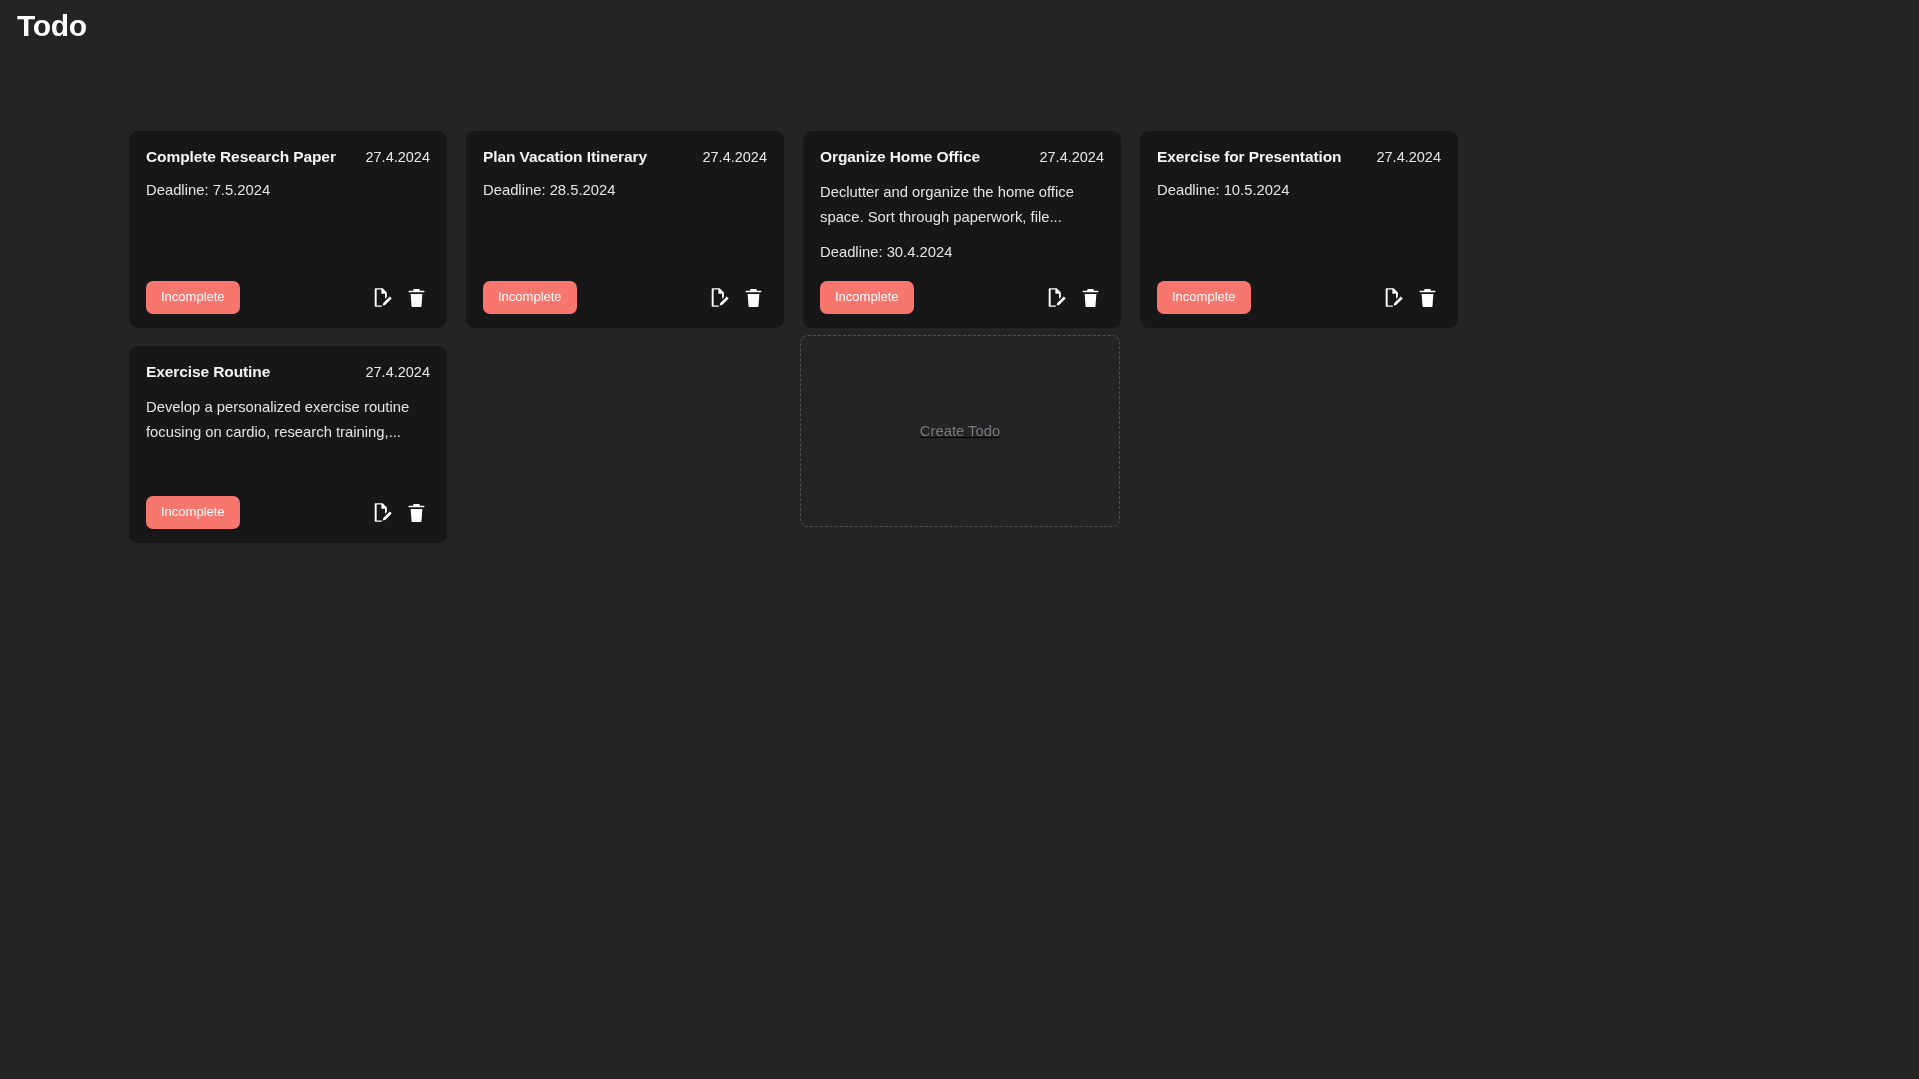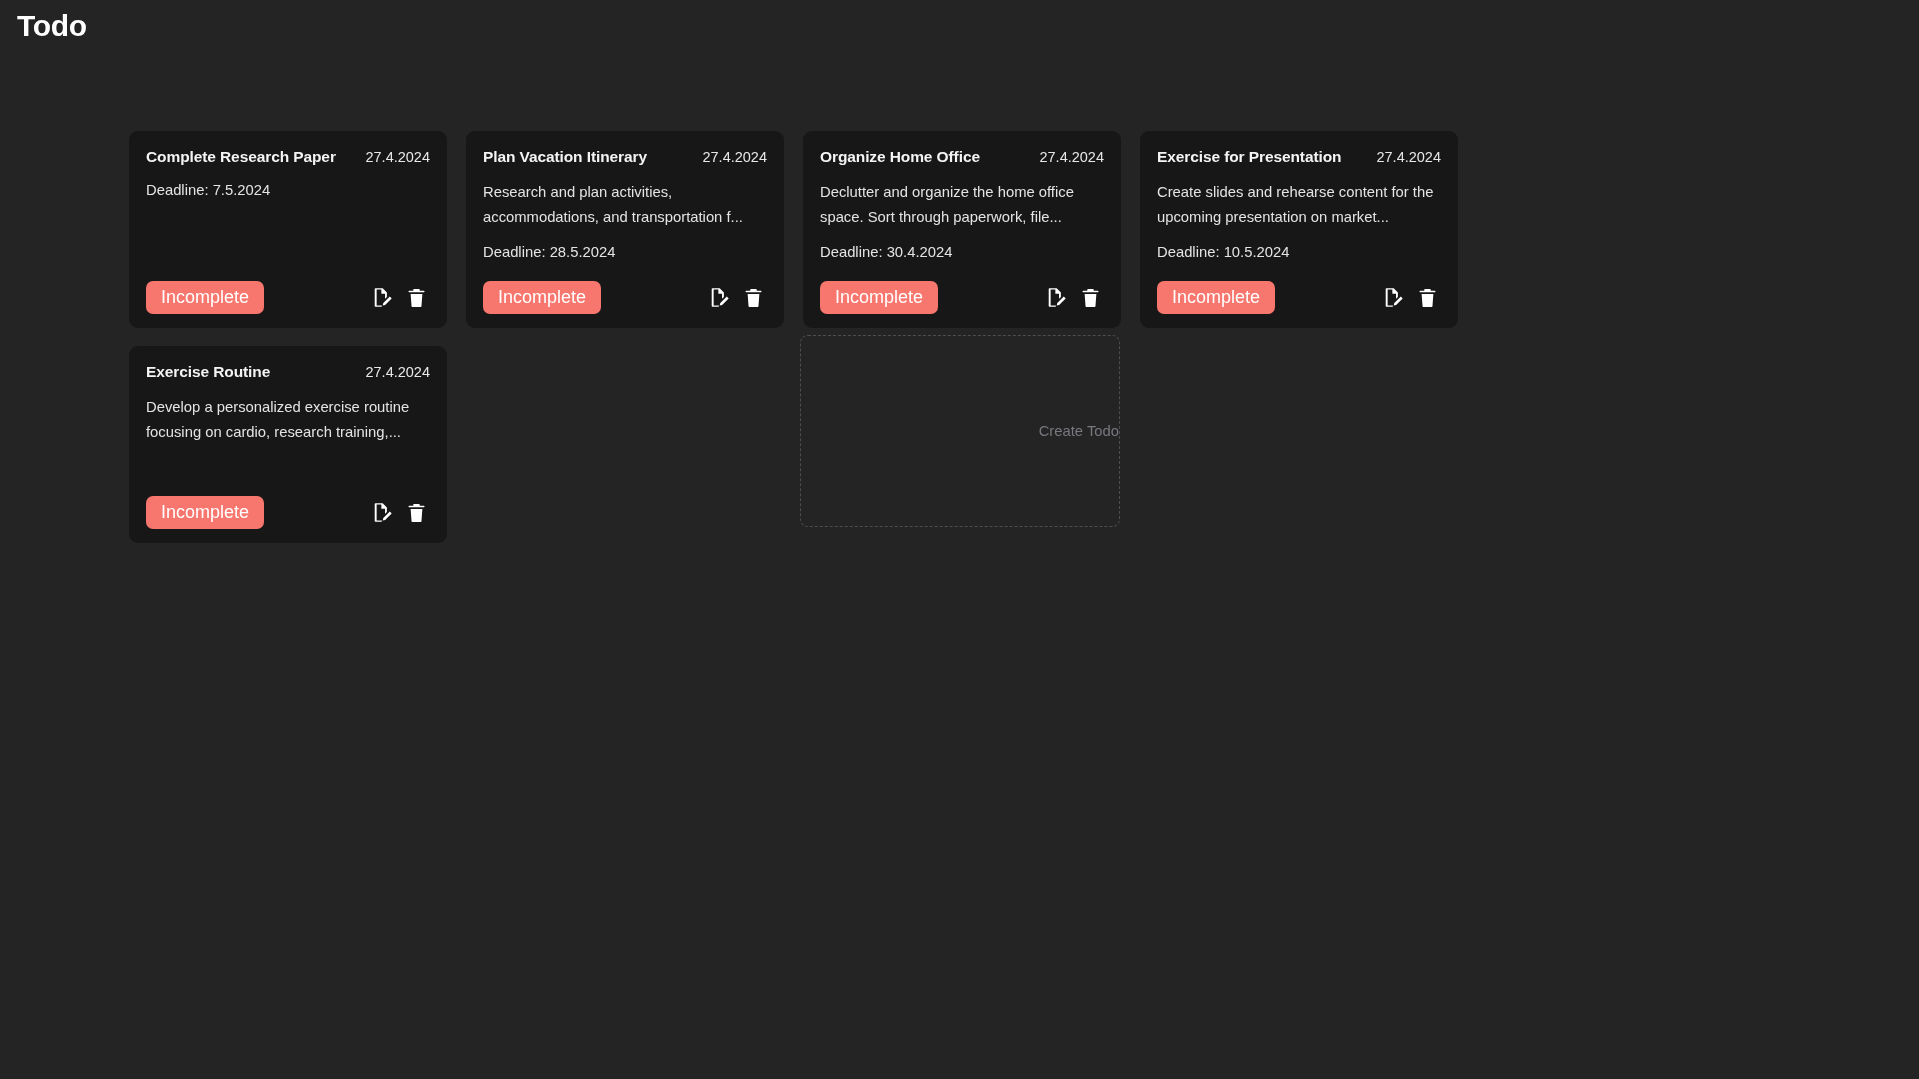--- a/index.html
+++ b/index.html
@@ -98,21 +98,21 @@
   .card-footer {
     display: flex;
     align-items: center;
     justify-content: space-between;
     margin-top: auto;
   }
 
   .status-badge {
     background: #f7766d;
     color: #ffffff;
-    font-size: 18px;
+    font-size: 13px;
     line-height: 18px;
     padding: 7px 15px 8px 15px;
     border-radius: 7px;
     display: inline-block;
     cursor: pointer;
     user-select: none;
   }
 
   .card-actions {
     display: flex;
@@ -137,23 +137,24 @@
   #create-todo {
     position: absolute;
     left: 800px;
     top: 335px;
     width: 320px;
     height: 192px;
     border: 1px dashed #4e4e50;
     border-radius: 8px;
     display: flex;
     align-items: center;
-    justify-content: flex-end;
+    justify-content: center;
     cursor: pointer;
     background: transparent;
+    text-decoration: underline;
   }
 
   #create-todo-label {
     font-size: 14.8px;
     color: #78787f;
     user-select: none;
   }
 </style>
 </head>
 <body>
@@ -189,21 +190,20 @@
               </span>
             </button>
           </span>
         </div>
       </div>
       <div class="todo-card">
         <div class="card-head">
           <span class="card-title">Plan Vacation Itinerary</span>
           <span class="card-date">27.4.2024</span>
         </div>
-        <div class="card-desc">Research and plan activities, accommodations, and transportation f...</div>
         <div class="card-deadline">Deadline: 28.5.2024</div>
         <div class="card-footer">
           <span class="status-badge">Incomplete</span>
           <span class="card-actions">
             <button class="icon-btn">
               <span>
                 <svg width="21" height="21" viewBox="0 0 24 24" fill="#ffffff">
                   <path d="M4 1.5h8.2L17 6.3v5.1l-2.1 2.1V7.6h-4.2V2.9H5.3v18.2h6.1l-.3 1.4H4a.9.9 0 0 1-.9-.9V2.4A.9.9 0 0 1 4 1.5z"></path>
                   <path d="M20.4 10.9l2.1 2.1-7.5 7.5-2.8.7.7-2.8 7.5-7.5z"></path>
                 </svg>
@@ -247,21 +247,20 @@
               </span>
             </button>
           </span>
         </div>
       </div>
       <div class="todo-card">
         <div class="card-head">
           <span class="card-title">Exercise for Presentation</span>
           <span class="card-date">27.4.2024</span>
         </div>
-        <div class="card-desc">Create slides and rehearse content for the upcoming presentation on market...</div>
         <div class="card-deadline">Deadline: 10.5.2024</div>
         <div class="card-footer">
           <span class="status-badge">Incomplete</span>
           <span class="card-actions">
             <button class="icon-btn">
               <span>
                 <svg width="21" height="21" viewBox="0 0 24 24" fill="#ffffff">
                   <path d="M4 1.5h8.2L17 6.3v5.1l-2.1 2.1V7.6h-4.2V2.9H5.3v18.2h6.1l-.3 1.4H4a.9.9 0 0 1-.9-.9V2.4A.9.9 0 0 1 4 1.5z"></path>
                   <path d="M20.4 10.9l2.1 2.1-7.5 7.5-2.8.7.7-2.8 7.5-7.5z"></path>
                 </svg>

